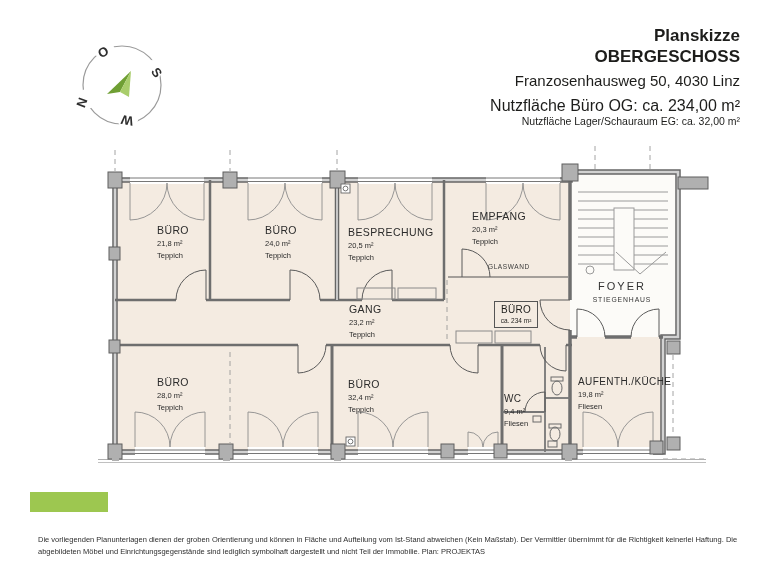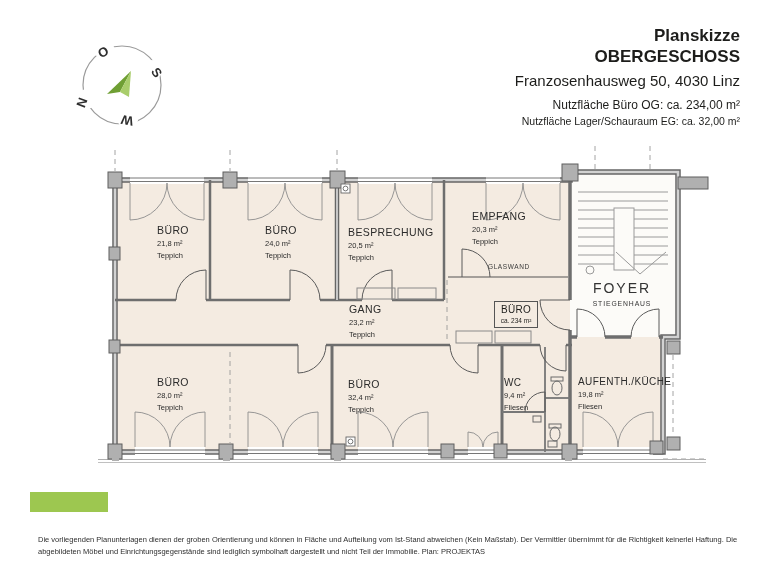--- a/index.html
+++ b/index.html
@@ -3,34 +3,34 @@
 <meta charset="utf-8">
 <style>
   html,body{margin:0;padding:0;background:#fff;}
   .page{position:relative;width:768px;height:576px;background:#ffffff;overflow:hidden;
         font-family:"Liberation Sans",sans-serif;color:#1d1d1b;}
   
   .hdr{position:absolute;top:26px;right:28px;text-align:right;}
   .hdr .title{font-size:17px;font-weight:bold;line-height:20px;}
   .hdr .subtitle{font-size:17px;font-weight:bold;line-height:20px;margin-top:1px;}
   .hdr .address{font-size:15px;margin-top:5px;line-height:18px;}
-  .hdr .meta1{font-size:12px;margin-top:9px;line-height:13px;}
+  .hdr .meta1{font-size:16px;margin-top:9px;line-height:13px;}
   .hdr .meta2{font-size:10.5px;margin-top:3px;line-height:13px;text-align:right;}
   
   .room{position:absolute;color:#2b2b2b;}
   .rname{font-size:10.5px;letter-spacing:0.4px;}
   .rarea{font-size:7.5px;margin-top:3px;}
   .rfloor{font-size:7.5px;margin-top:3px;}
   .room.small .rname{font-size:10px;}
   .gesamt{position:absolute;left:494px;top:301px;width:42px;border:1px solid #555;
           background:#f4ebe1;text-align:center;padding:2px 0 3px 0;}
   .gesamt .gname{font-size:10px;letter-spacing:0.3px;}
   .gesamt .garea{font-size:6.5px;margin-top:2px;}
   .foyer{position:absolute;left:583px;top:280px;width:78px;text-align:center;color:#333;}
-  .foyer .fname{font-size:14px;letter-spacing:2px;}
+  .foyer .fname{font-size:11px;letter-spacing:2px;}
   .foyer .fsub{font-size:6.8px;letter-spacing:0.9px;margin-top:4px;}
   .glaswand{position:absolute;left:488px;top:263px;font-size:6.5px;letter-spacing:0.6px;color:#3a3a3a;}
   
   .fband{position:absolute;left:30px;top:492px;width:78px;height:20px;background:#9dc750;}
   .fsel{position:absolute;left:38px;top:487px;width:71px;height:44px;border:1.5px solid #9a9a9a;
         border-radius:9px;}
   .frow{height:21px;line-height:21px;text-align:right;padding-right:8px;
         font-size:11px;font-weight:bold;color:#3a3a3a;cursor:pointer;}
   .frow.inactive{color:#4a4a4a;}
   
@@ -312,21 +312,21 @@
   <div class="room" style="left:157px;top:376px">
     <div class="rname">BÜRO</div>
     <div class="rarea">28,0 m²</div>
     <div class="rfloor">Teppich</div>
   </div>
   <div class="room" style="left:348px;top:378px">
     <div class="rname">BÜRO</div>
     <div class="rarea">32,4 m²</div>
     <div class="rfloor">Teppich</div>
   </div>
-  <div class="room small" style="left:504px;top:377px">
+  <div class="room small" style="left:504px;top:393px">
     <div class="rname">WC</div>
     <div class="rarea">9,4 m²</div>
     <div class="rfloor">Fliesen</div>
   </div>
   <div class="room small" style="left:578px;top:376px">
     <div class="rname">AUFENTH./KÜCHE</div>
     <div class="rarea">19,8 m²</div>
     <div class="rfloor">Fliesen</div>
   </div>
 

